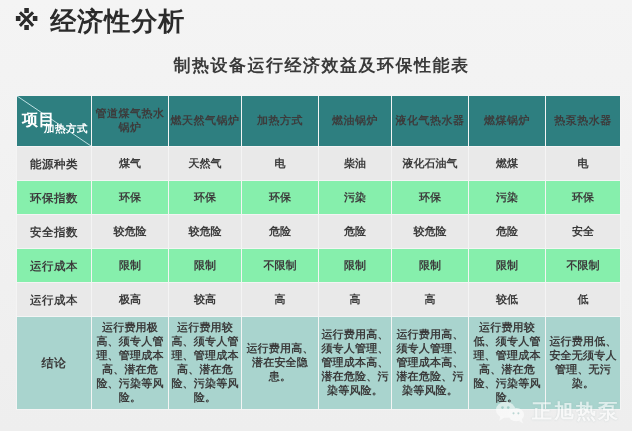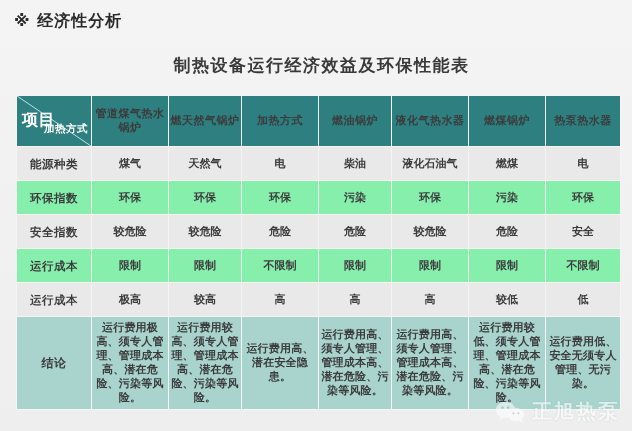--- a/index.html
+++ b/index.html
@@ -18,21 +18,21 @@
     position: relative;
     width: 632px;
     height: 431px;
     background: linear-gradient(180deg, #f4f4f4 0%, #eeeeee 100%);
     box-sizing: border-box;
   }
   .page-title {
     position: absolute;
     left: 14px;
     top: 6px;
-    font-size: 16px;
+    font-size: 26px;
     font-weight: 600;
     letter-spacing: 1px;
     color: #2b2b2b;
     line-height: 30px;
     white-space: nowrap;
   }
   .table-title {
     position: absolute;
     left: 11px;
     right: 0;

